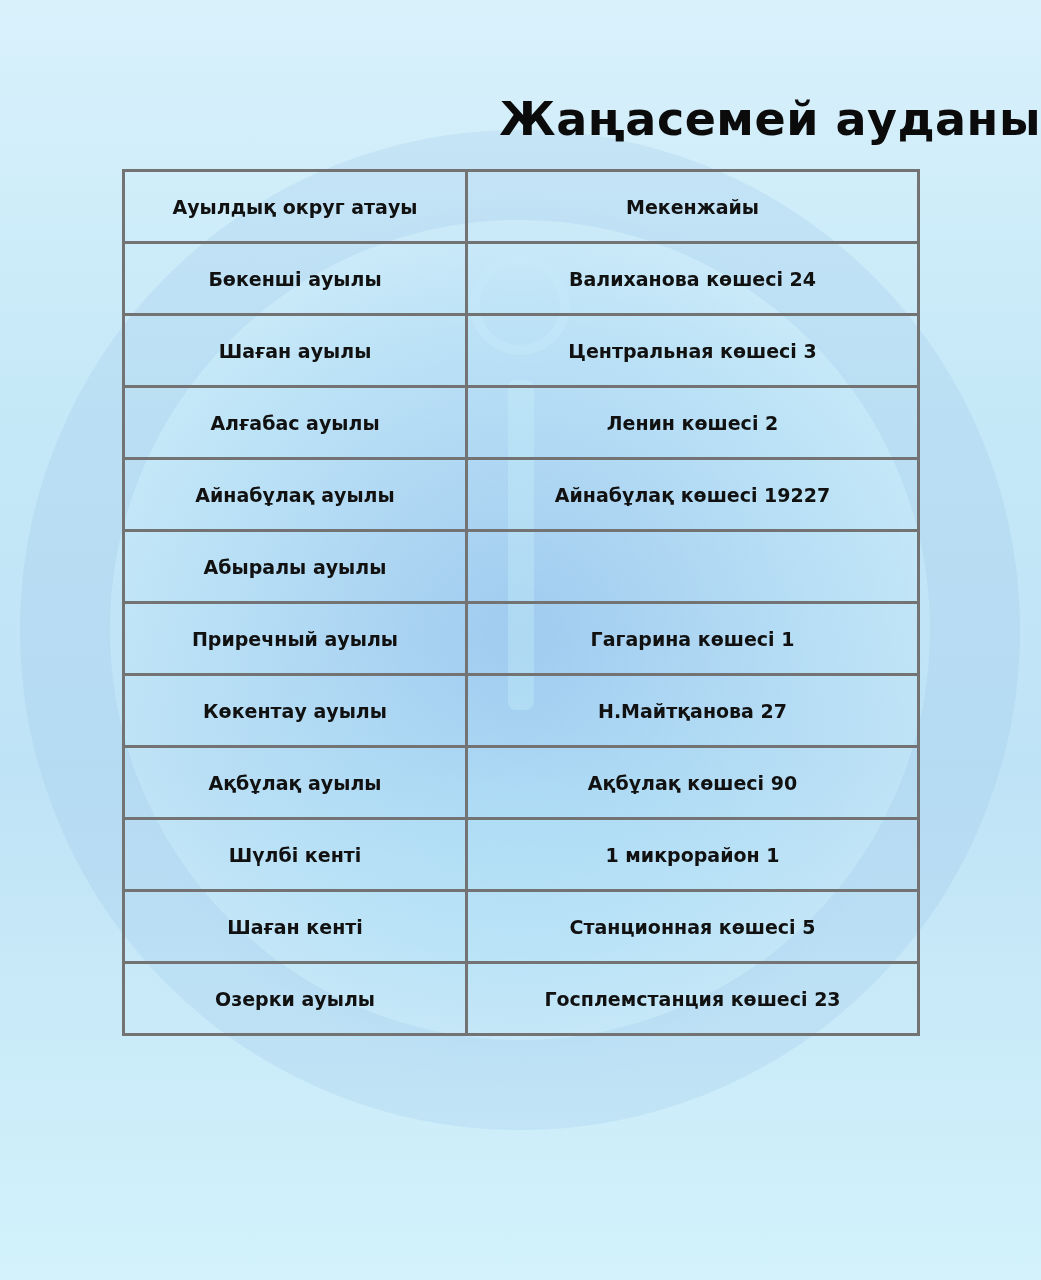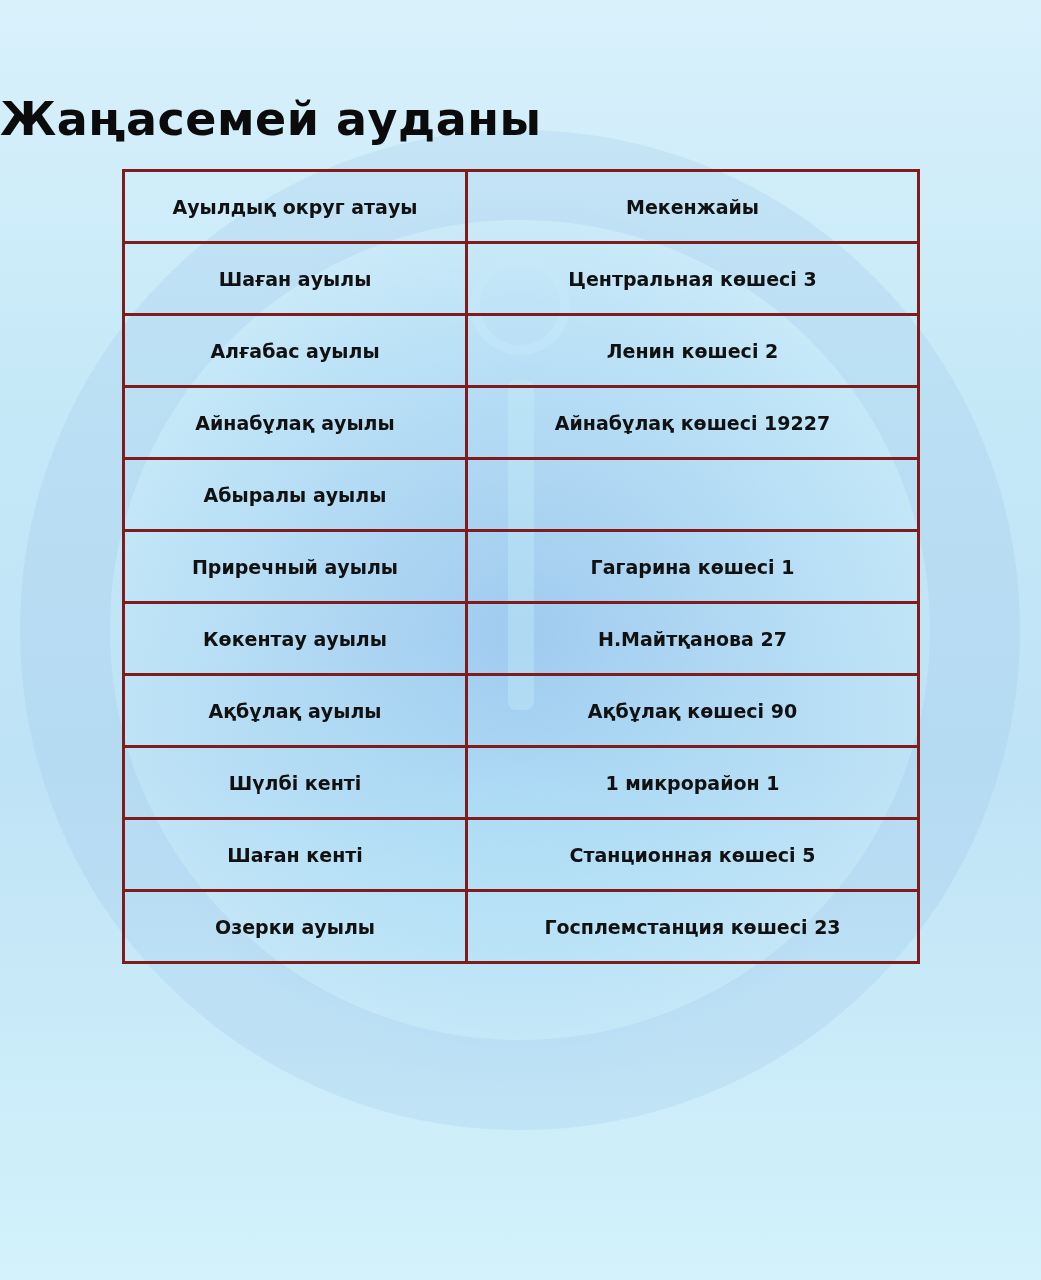--- a/index.html
+++ b/index.html
@@ -22,31 +22,31 @@
   }
   .emblem-sun {
     position: absolute; left: 470px; top: 255px; width: 100px; height: 100px; border-radius: 50%;
     border: 10px solid rgba(200,235,250,0.45); box-sizing: border-box;
   }
   .emblem-pillar {
     position: absolute; left: 508px; top: 380px; width: 26px; height: 330px;
     background: rgba(200,240,250,0.35); border-radius: 8px;
   }
   .title {
-    position: absolute; left: 0; width: 1041px; top: 92px; text-align: left;
+    position: absolute; left: 0; width: 1041px; top: 92px; text-align: right;
     font-family: "DejaVu Sans", sans-serif; font-weight: bold; font-size: 46px;
     color: #0b0b0b; letter-spacing: 0.5px;
   }
   table.ao {
     position: absolute; left: 122px; top: 169px;
     width: 795px; border-collapse: collapse;
     table-layout: fixed;
   }
   table.ao td, table.ao th {
-    border: 3px solid #7f1d1d;
+    border: 3px solid #737373;
     height: 69px; padding: 0;
     text-align: center; vertical-align: middle;
     font-family: "DejaVu Sans", sans-serif; font-weight: bold; font-size: 19px;
     color: #111; background: transparent;
   }
   table.ao col.c1 { width: 343px; }
   table.ao col.c2 { width: 452px; }
 </style>
 </head>
 <body>
@@ -63,20 +63,24 @@
       <col class="c1">
       <col class="c2">
     </colgroup>
   <thead>
     <tr>
       <th>Ауылдық округ атауы</th>
       <th>Мекенжайы</th>
     </tr>
   </thead>
   <tbody>
+    <tr>
+        <td>Бөкенші ауылы</td>
+        <td>Валиханова көшесі 24</td>
+      </tr>
     <tr>
         <td>Шаған ауылы</td>
         <td>Центральная көшесі 3</td>
       </tr>
     <tr>
         <td>Алғабас ауылы</td>
         <td>Ленин көшесі 2</td>
       </tr>
     <tr>
         <td>Айнабұлақ ауылы</td>

